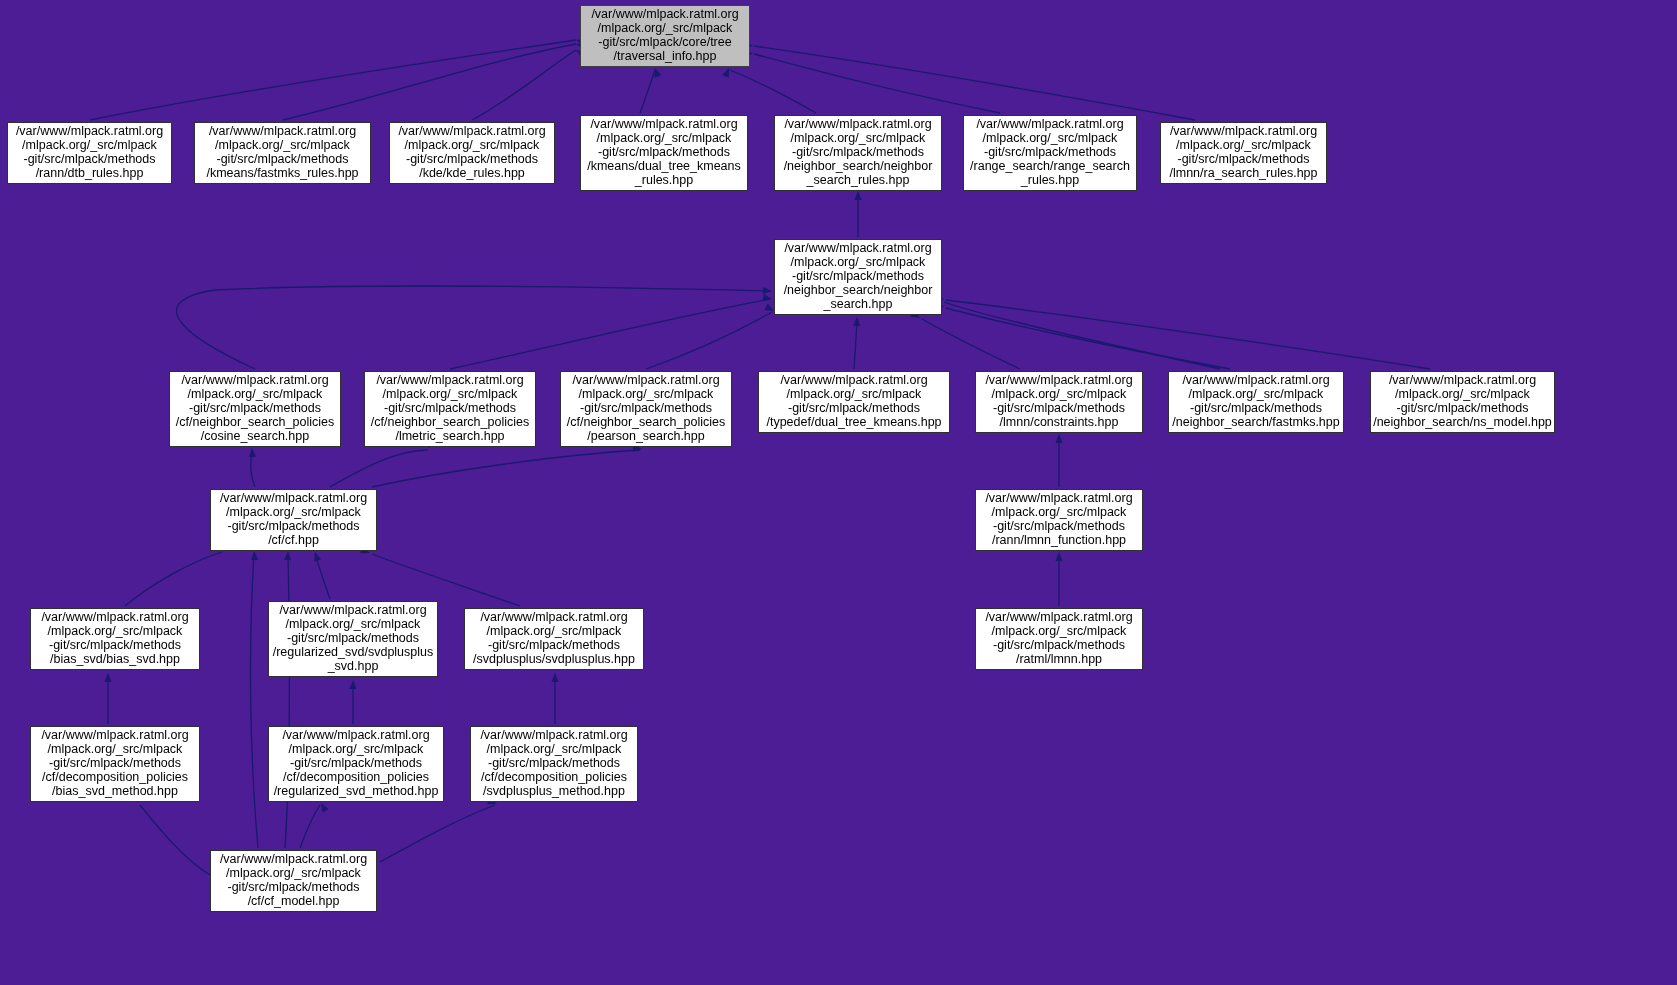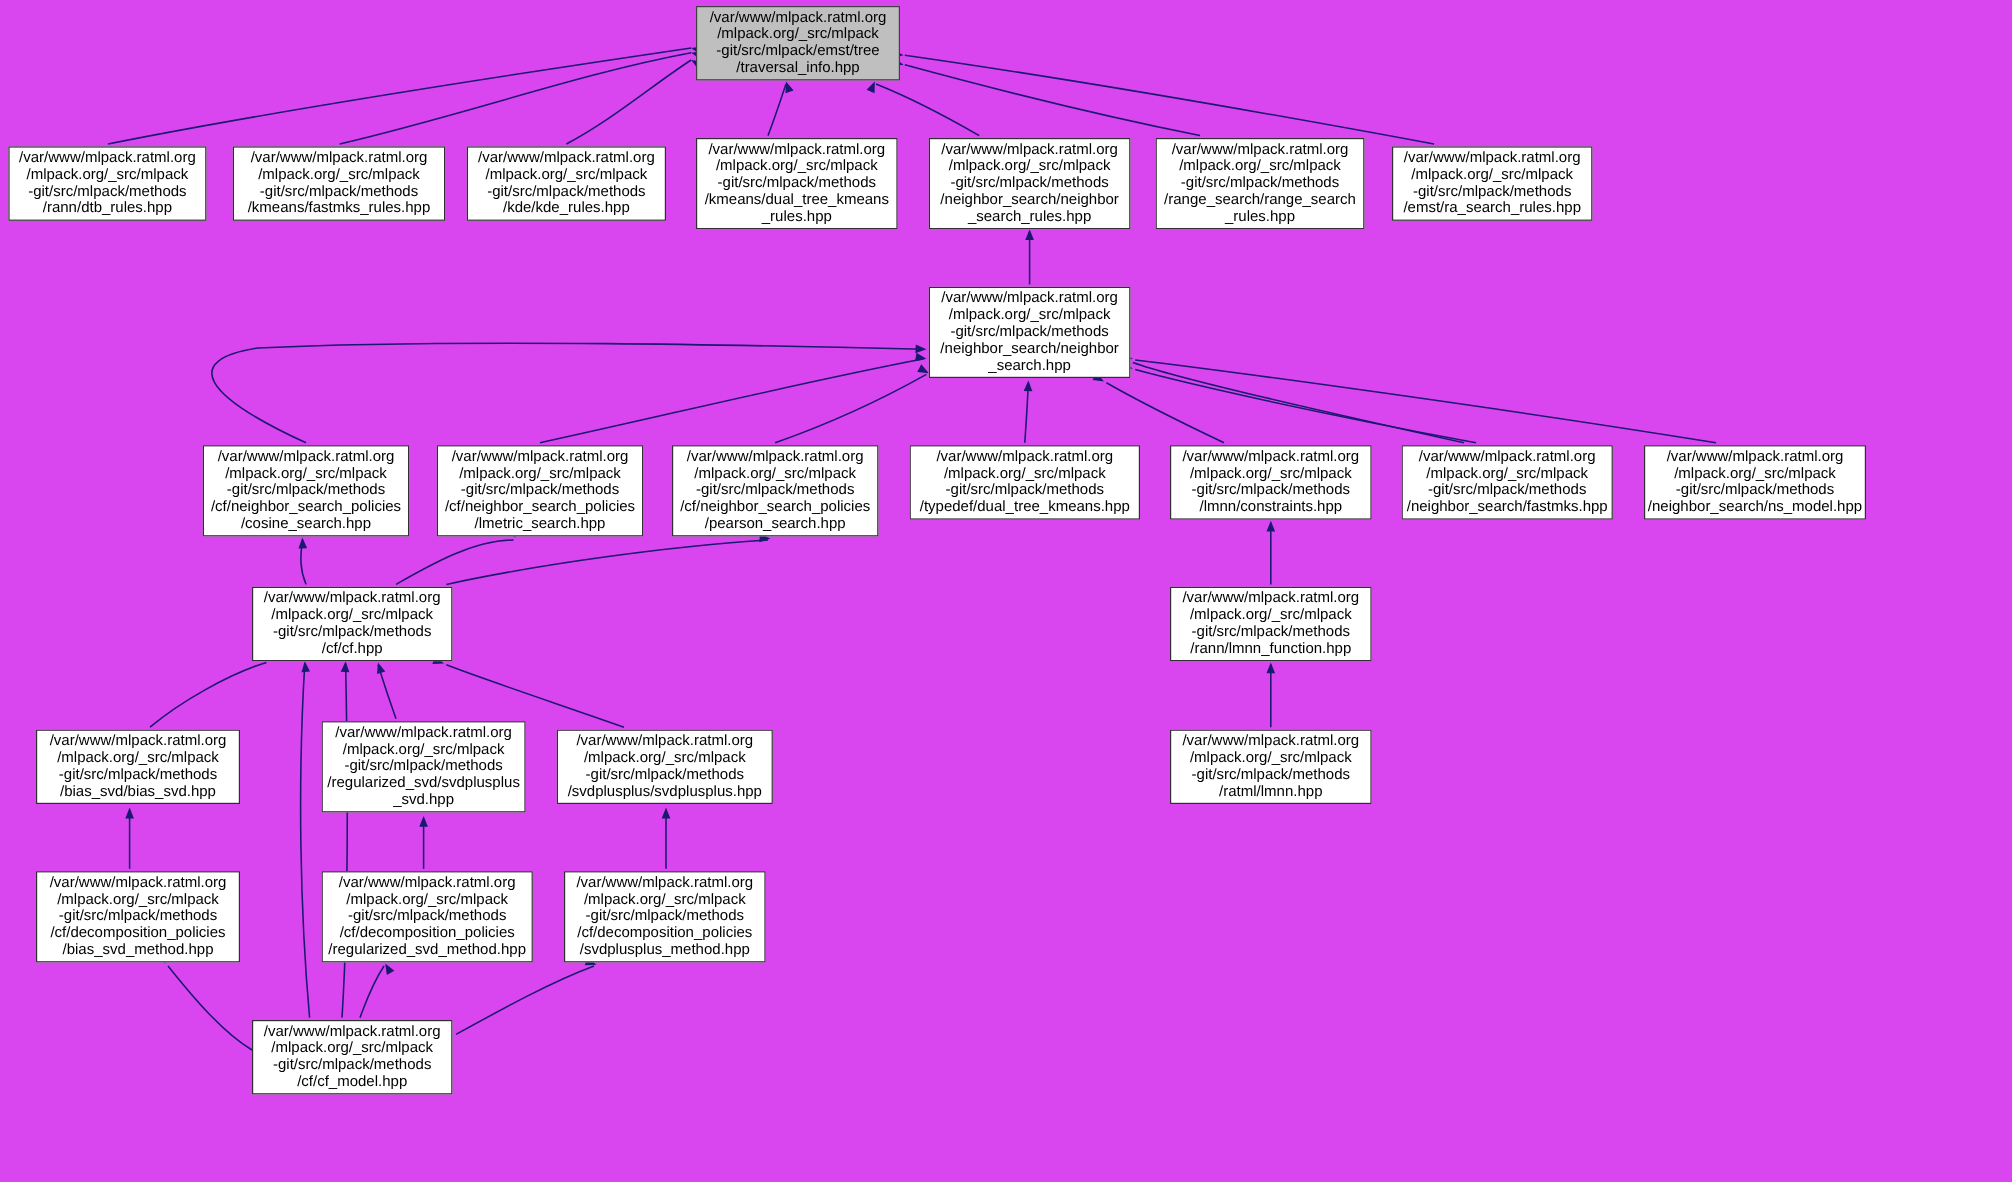--- a/index.html
+++ b/index.html
@@ -5,21 +5,21 @@
 <style>
   html, body {
     margin: 0;
     padding: 0;
     background: #ffffff;
   }
   #graph {
     position: relative;
     width: 1677px;
     height: 985px;
-    background: #d946ef;
+    background: #4c1d95;
     font-family: "Liberation Sans", sans-serif;
     overflow: hidden;
   }
   #edges {
     position: absolute;
     left: 0;
     top: 0;
     width: 1677px;
     height: 985px;
     pointer-events: none;
@@ -180,28 +180,28 @@
       </g>
       <g>
         <path d="M 258,848 C 250,760 248,650 254,553" fill="none" stroke="#191970" stroke-width="1.3"></path>
         <polygon points="0,0 -9,3.6 -9,-3.6" fill="#191970" transform="translate(254,551) rotate(-95)"></polygon>
       </g>
       <g>
         <path d="M 285,848 C 290,770 290,650 288,553" fill="none" stroke="#191970" stroke-width="1.3"></path>
         <polygon points="0,0 -9,3.6 -9,-3.6" fill="#191970" transform="translate(288,551) rotate(-87)"></polygon>
       </g>
     </svg>
-<div class="node root" style="left: 580px; top: 5px; width: 170px; height: 62px;"><span>/var/www/mlpack.ratml.org</span><span>/mlpack.org/_src/mlpack</span><span>-git/src/mlpack/emst/tree</span><span>/traversal_info.hpp</span></div>
+<div class="node root" style="left: 580px; top: 5px; width: 170px; height: 62px;"><span>/var/www/mlpack.ratml.org</span><span>/mlpack.org/_src/mlpack</span><span>-git/src/mlpack/core/tree</span><span>/traversal_info.hpp</span></div>
     <div class="node thick" style="left: 7px; top: 122px; width: 165px; height: 62px;"><span>/var/www/mlpack.ratml.org</span><span>/mlpack.org/_src/mlpack</span><span>-git/src/mlpack/methods</span><span>/rann/dtb_rules.hpp</span></div>
     <div class="node thick" style="left: 194px; top: 122px; width: 177px; height: 62px;"><span>/var/www/mlpack.ratml.org</span><span>/mlpack.org/_src/mlpack</span><span>-git/src/mlpack/methods</span><span>/kmeans/fastmks_rules.hpp</span></div>
     <div class="node thick" style="left: 389px; top: 122px; width: 166px; height: 62px;"><span>/var/www/mlpack.ratml.org</span><span>/mlpack.org/_src/mlpack</span><span>-git/src/mlpack/methods</span><span>/kde/kde_rules.hpp</span></div>
     <div class="node thick" style="left: 580px; top: 115px; width: 168px; height: 76px;"><span>/var/www/mlpack.ratml.org</span><span>/mlpack.org/_src/mlpack</span><span>-git/src/mlpack/methods</span><span>/kmeans/dual_tree_kmeans</span><span>_rules.hpp</span></div>
     <div class="node thick" style="left: 774px; top: 115px; width: 168px; height: 76px;"><span>/var/www/mlpack.ratml.org</span><span>/mlpack.org/_src/mlpack</span><span>-git/src/mlpack/methods</span><span>/neighbor_search/neighbor</span><span>_search_rules.hpp</span></div>
     <div class="node thick" style="left: 963px; top: 115px; width: 174px; height: 76px;"><span>/var/www/mlpack.ratml.org</span><span>/mlpack.org/_src/mlpack</span><span>-git/src/mlpack/methods</span><span>/range_search/range_search</span><span>_rules.hpp</span></div>
-    <div class="node thick" style="left: 1160px; top: 122px; width: 167px; height: 62px;"><span>/var/www/mlpack.ratml.org</span><span>/mlpack.org/_src/mlpack</span><span>-git/src/mlpack/methods</span><span>/emst/ra_search_rules.hpp</span></div>
+    <div class="node thick" style="left: 1160px; top: 122px; width: 167px; height: 62px;"><span>/var/www/mlpack.ratml.org</span><span>/mlpack.org/_src/mlpack</span><span>-git/src/mlpack/methods</span><span>/lmnn/ra_search_rules.hpp</span></div>
     <div class="node thick" style="left: 774px; top: 239px; width: 168px; height: 76px;"><span>/var/www/mlpack.ratml.org</span><span>/mlpack.org/_src/mlpack</span><span>-git/src/mlpack/methods</span><span>/neighbor_search/neighbor</span><span>_search.hpp</span></div>
     <div class="node thick" style="left: 169px; top: 371px; width: 172px; height: 76px;"><span>/var/www/mlpack.ratml.org</span><span>/mlpack.org/_src/mlpack</span><span>-git/src/mlpack/methods</span><span>/cf/neighbor_search_policies</span><span>/cosine_search.hpp</span></div>
     <div class="node thick" style="left: 364px; top: 371px; width: 172px; height: 76px;"><span>/var/www/mlpack.ratml.org</span><span>/mlpack.org/_src/mlpack</span><span>-git/src/mlpack/methods</span><span>/cf/neighbor_search_policies</span><span>/lmetric_search.hpp</span></div>
     <div class="node thick" style="left: 560px; top: 371px; width: 172px; height: 76px;"><span>/var/www/mlpack.ratml.org</span><span>/mlpack.org/_src/mlpack</span><span>-git/src/mlpack/methods</span><span>/cf/neighbor_search_policies</span><span>/pearson_search.hpp</span></div>
     <div class="node thick" style="left: 758px; top: 371px; width: 192px; height: 62px;"><span>/var/www/mlpack.ratml.org</span><span>/mlpack.org/_src/mlpack</span><span>-git/src/mlpack/methods</span><span>/typedef/dual_tree_kmeans.hpp</span></div>
     <div class="node thick" style="left: 975px; top: 371px; width: 168px; height: 62px;"><span>/var/www/mlpack.ratml.org</span><span>/mlpack.org/_src/mlpack</span><span>-git/src/mlpack/methods</span><span>/lmnn/constraints.hpp</span></div>
     <div class="node thick" style="left: 1168px; top: 371px; width: 176px; height: 62px;"><span>/var/www/mlpack.ratml.org</span><span>/mlpack.org/_src/mlpack</span><span>-git/src/mlpack/methods</span><span>/neighbor_search/fastmks.hpp</span></div>
     <div class="node thick" style="left: 1370px; top: 371px; width: 185px; height: 62px;"><span>/var/www/mlpack.ratml.org</span><span>/mlpack.org/_src/mlpack</span><span>-git/src/mlpack/methods</span><span>/neighbor_search/ns_model.hpp</span></div>
     <div class="node thick" style="left: 210px; top: 489px; width: 167px; height: 62px;"><span>/var/www/mlpack.ratml.org</span><span>/mlpack.org/_src/mlpack</span><span>-git/src/mlpack/methods</span><span>/cf/cf.hpp</span></div>
     <div class="node thick" style="left: 975px; top: 489px; width: 168px; height: 62px;"><span>/var/www/mlpack.ratml.org</span><span>/mlpack.org/_src/mlpack</span><span>-git/src/mlpack/methods</span><span>/rann/lmnn_function.hpp</span></div>

